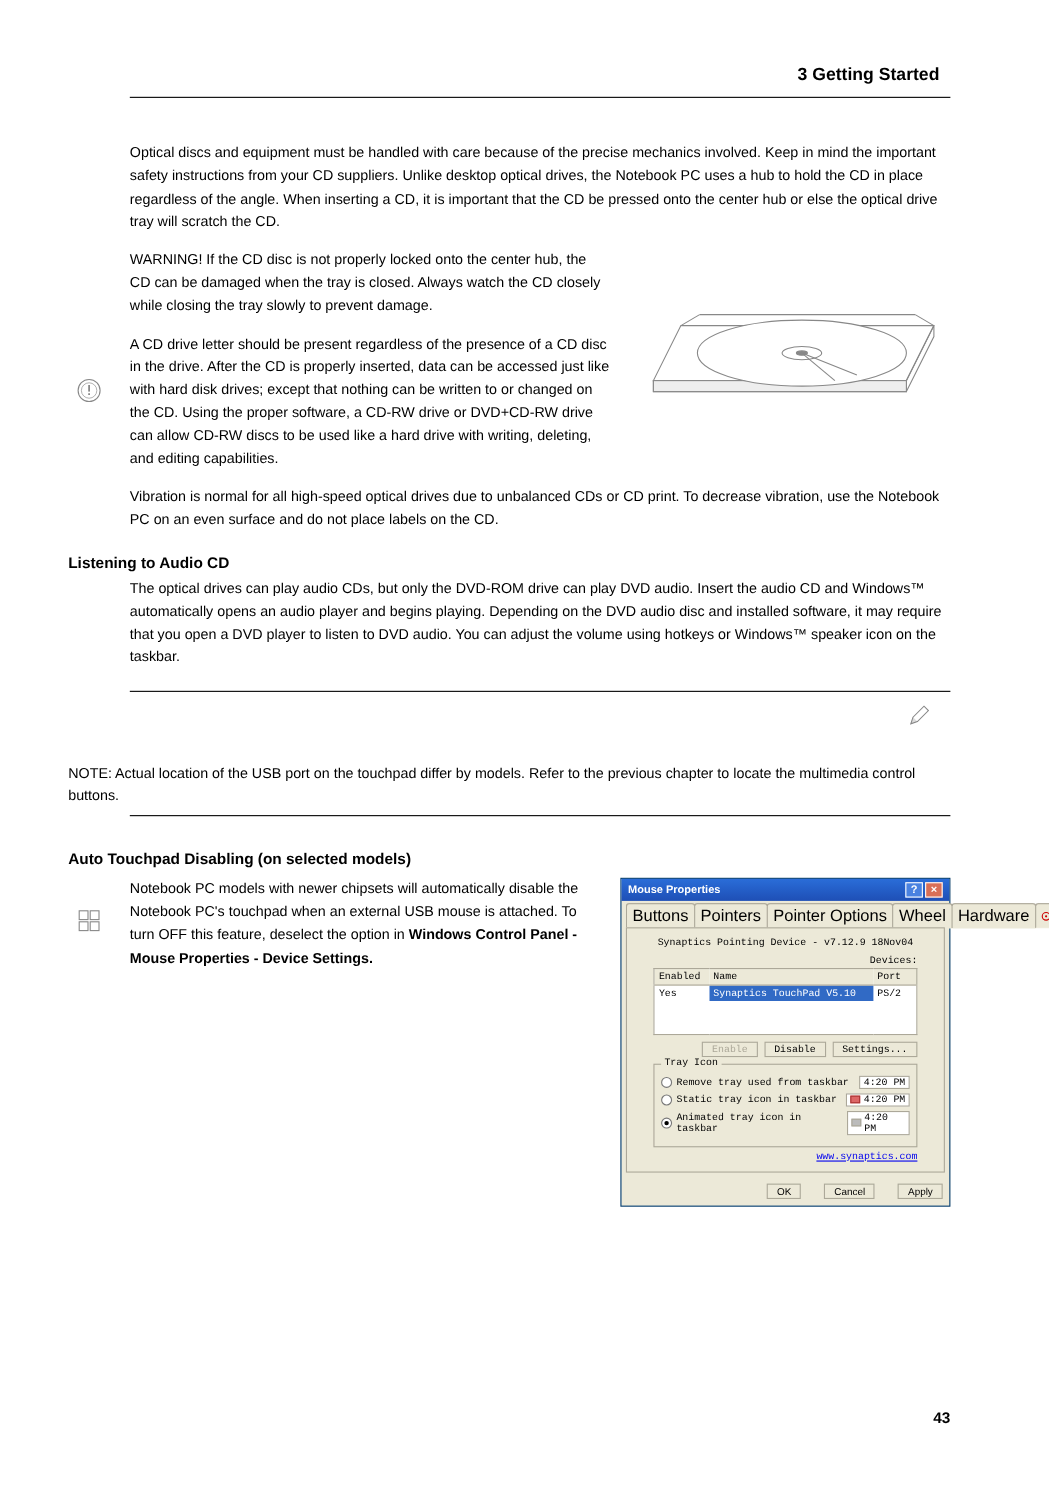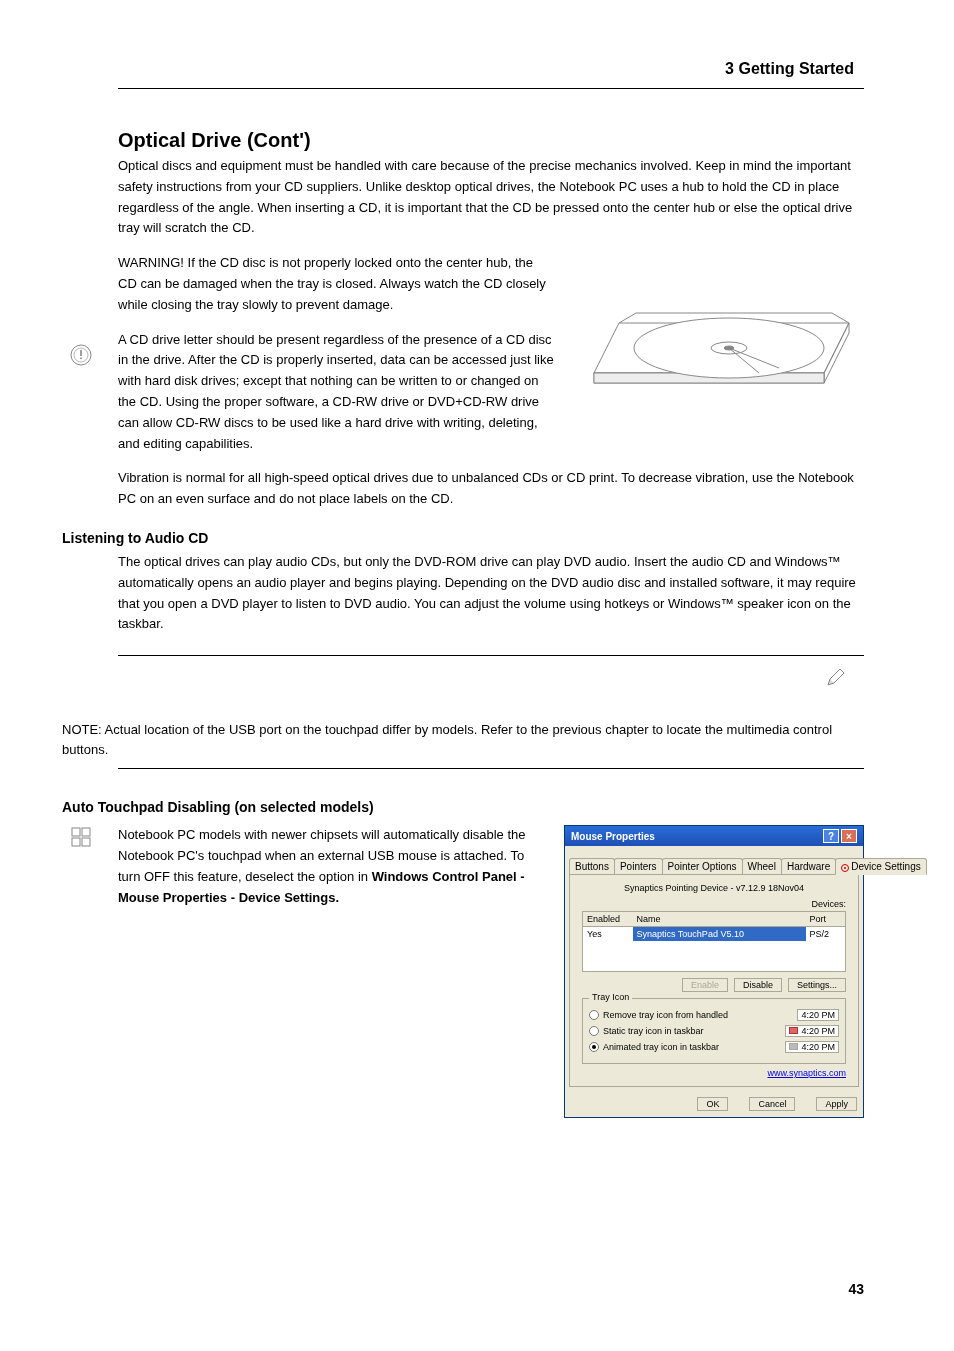--- a/index.html
+++ b/index.html
@@ -25,26 +25,26 @@
   .win-icon { width: 22px; height: 22px; }
   .lower-block { display: flex; gap: 30px; margin-top: 10px; margin-left:56px; }
   .lower-text { flex: 1 1 auto; }
   .screenshot { flex: 0 0 300px; }
   
   .dlg { width: 300px; border: 1px solid #003c74; font-family: Tahoma, Arial, sans-serif; font-size: 10px; background:#ece9d8; }
   .dlg-title { background: linear-gradient(#2a6dd8,#1e4fb6); color:#fff; font-weight:bold; padding:3px 6px; display:flex; justify-content:space-between; align-items:center; }
   .dlg-title-btns { display:flex; gap:2px; }
   .tbtn { width:16px; height:14px; background:#d86f57; color:#fff; font-size:10px; display:flex; align-items:center; justify-content:center; border:1px solid #fff; }
   .tbtn.q { background:#4a82e0; }
-  .tabs { display:flex; padding: 12px 4px 0 4px; gap:0; font-size:10px; }
+  .tabs { display:flex; padding: 2px 4px 0 4px; gap:0; font-size:15px; }
   .tab { padding:2px 5px; border:1px solid #aca899; border-bottom:none; background:#ece9d8; border-top-left-radius:3px; border-top-right-radius:3px; margin-right:-1px; white-space:nowrap; cursor:pointer; }
   .tab.active { background:#ece9d8; position:relative; z-index:2; border-bottom:1px solid #ece9d8; }
   .tab .reddot { display:inline-block; width:8px; height:8px; border:1px solid #c00; border-radius:50%; vertical-align:middle; margin-right:2px; position:relative; }
   .tab .reddot::after{content:''; position:absolute; left:2px; top:2px; width:2px; height:2px; background:#c00; border-radius:50%;}
-  .panel { border:1px solid #aca899; margin: -1px 4px 4px 4px; background:#ece9d8; padding:6px 12px 8px; position:relative; z-index:1;}
+  .panel { border:1px solid #aca899; margin: -1px 4px 4px 4px; background:#ece9d8; padding:6px 24px 8px; position:relative; z-index:1;font-family:Liberation Mono, monospace;}
   .center-line { text-align:center; font-size:9px; margin:2px 0 6px; }
   .small-label { font-size:9px; margin:2px 0;text-align:right; }
   .devtable { border:1px solid #aca899; background:#fff; width:100%; font-size:9px; border-collapse:collapse; }
   .devtable th { background:#ece9d8; text-align:left; padding:2px 4px; border-bottom:1px solid #aca899; font-weight:normal;}
   .devtable td { padding:2px 4px; }
   .devtable td.sel { background:#316ac5; color:#fff; }
   .btnrow { display:flex; justify-content:flex-end; gap:6px; margin-top:6px; }
   .wbtn { border:1px solid #aca899; background:#ece9d8; padding:1px 8px; font-size:9px; cursor:pointer; }
   .wbtn.disabled { color:#aca899; cursor:default;}
   .cbrow { display:flex; align-items:flex-start; gap:4px; margin-top:4px; font-size:9px; line-height:1.2; }
@@ -66,21 +66,20 @@
 </style>
 </head>
 <body>
 
 <div class="page">
 
   <div class="top-header">3    Getting Started</div>
   <hr class="top-rule">
 
   <div class="indent">
-    <div class="section-title">Optical Drive (Cont')</div>
     <div class="body-text">Optical discs and equipment must be handled with care because of the precise mechanics involved. Keep in mind the important safety instructions from your CD suppliers. Unlike desktop optical drives, the Notebook PC uses a hub to hold the CD in place regardless of the angle. When inserting a CD, it is important that the CD be pressed onto the center hub or else the optical drive tray will scratch the CD.</div>
   </div>
 
   <div class="icon-col" style="top:344px;">
     <svg class="icon-circle" viewBox="0 0 22 22">
       <circle cx="11" cy="11" r="10" fill="none" stroke="#888" stroke-width="1"></circle>
       <circle cx="11" cy="11" r="7" fill="none" stroke="#888" stroke-width="0.6"></circle>
       <rect x="10.2" y="6" width="1.6" height="6" fill="#888"></rect>
       <rect x="10.2" y="13.5" width="1.6" height="1.6" fill="#888"></rect>
     </svg>
@@ -191,21 +190,21 @@
           <div class="btnrow">
             <div class="wbtn disabled">Enable</div>
             <div class="wbtn">Disable</div>
             <div class="wbtn">Settings...</div>
           </div>
           <div class="fieldset">
             <span class="legend">Tray Icon</span>
             <div class="radiorow">
               <span class="left">
                   <span class="radio"></span>
-                  <span>Remove tray icon from handled</span>
+                  <span>Remove tray used from taskbar</span>
                 </span>
               <span class="timechip">
                   <span>4:20 PM</span>
                 </span>
             </div>
             <div class="radiorow">
               <span class="left">
                   <span class="radio"></span>
                   <span>Static tray icon in taskbar</span>
                 </span>

